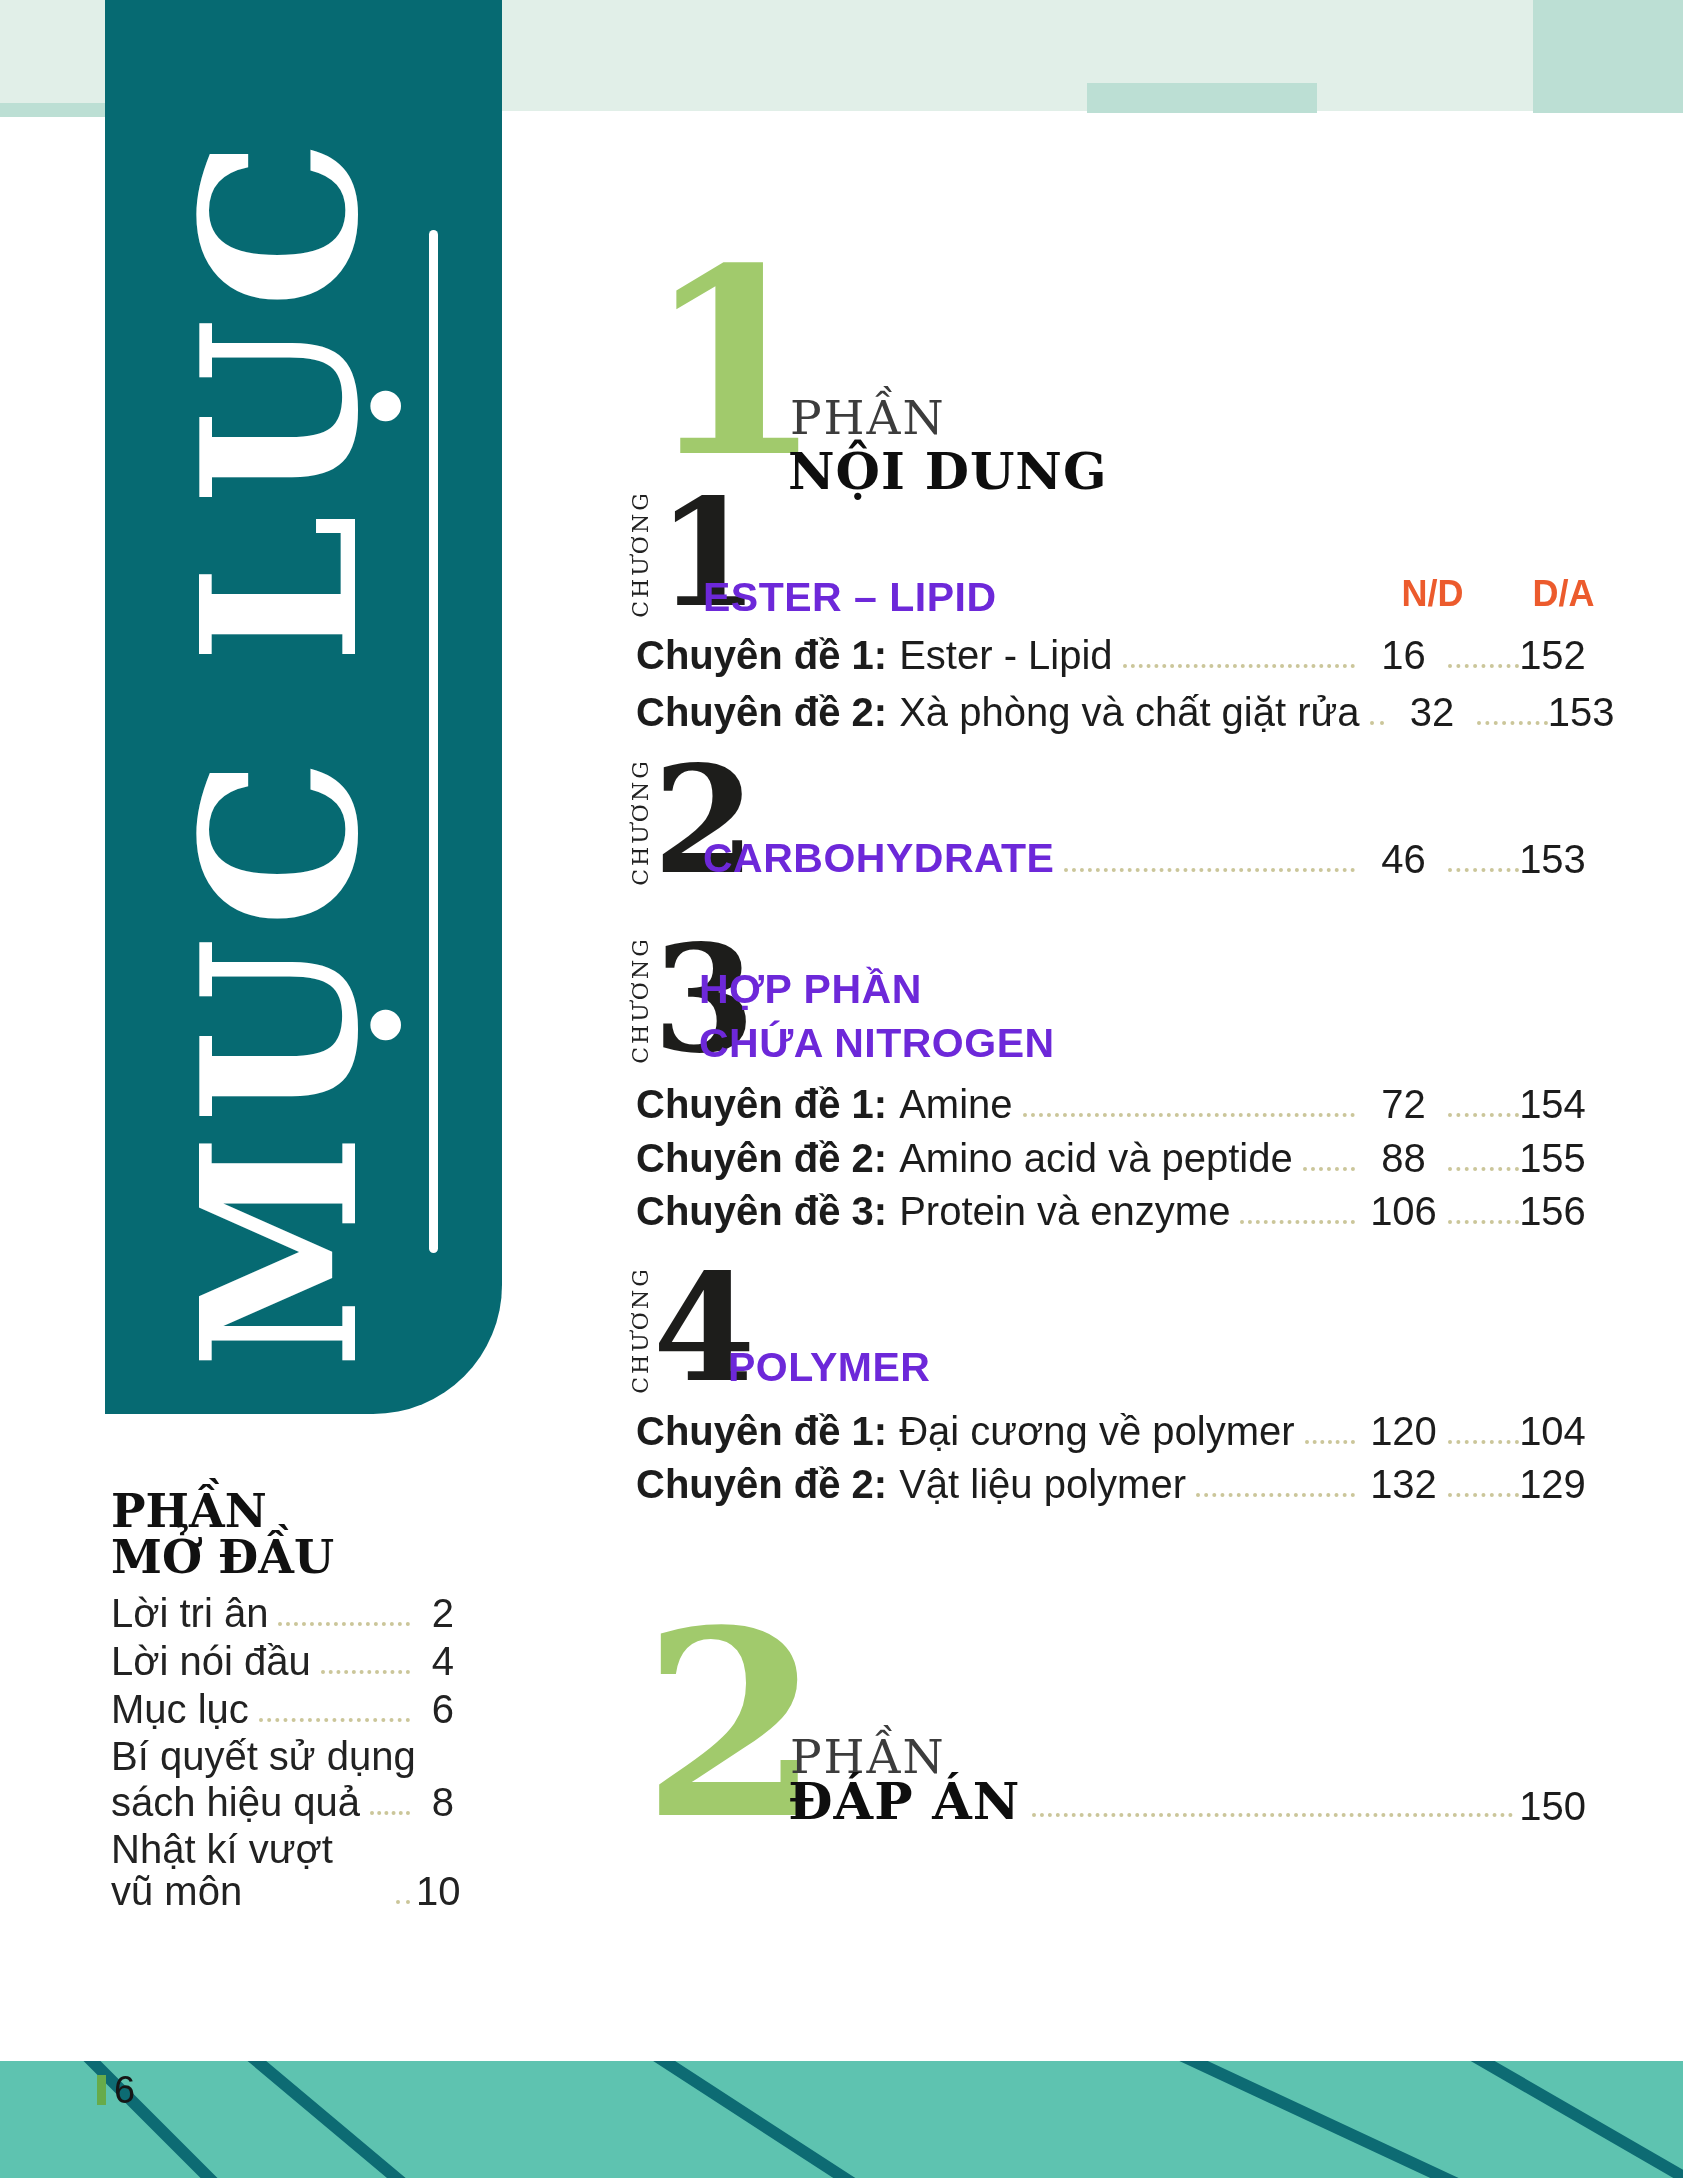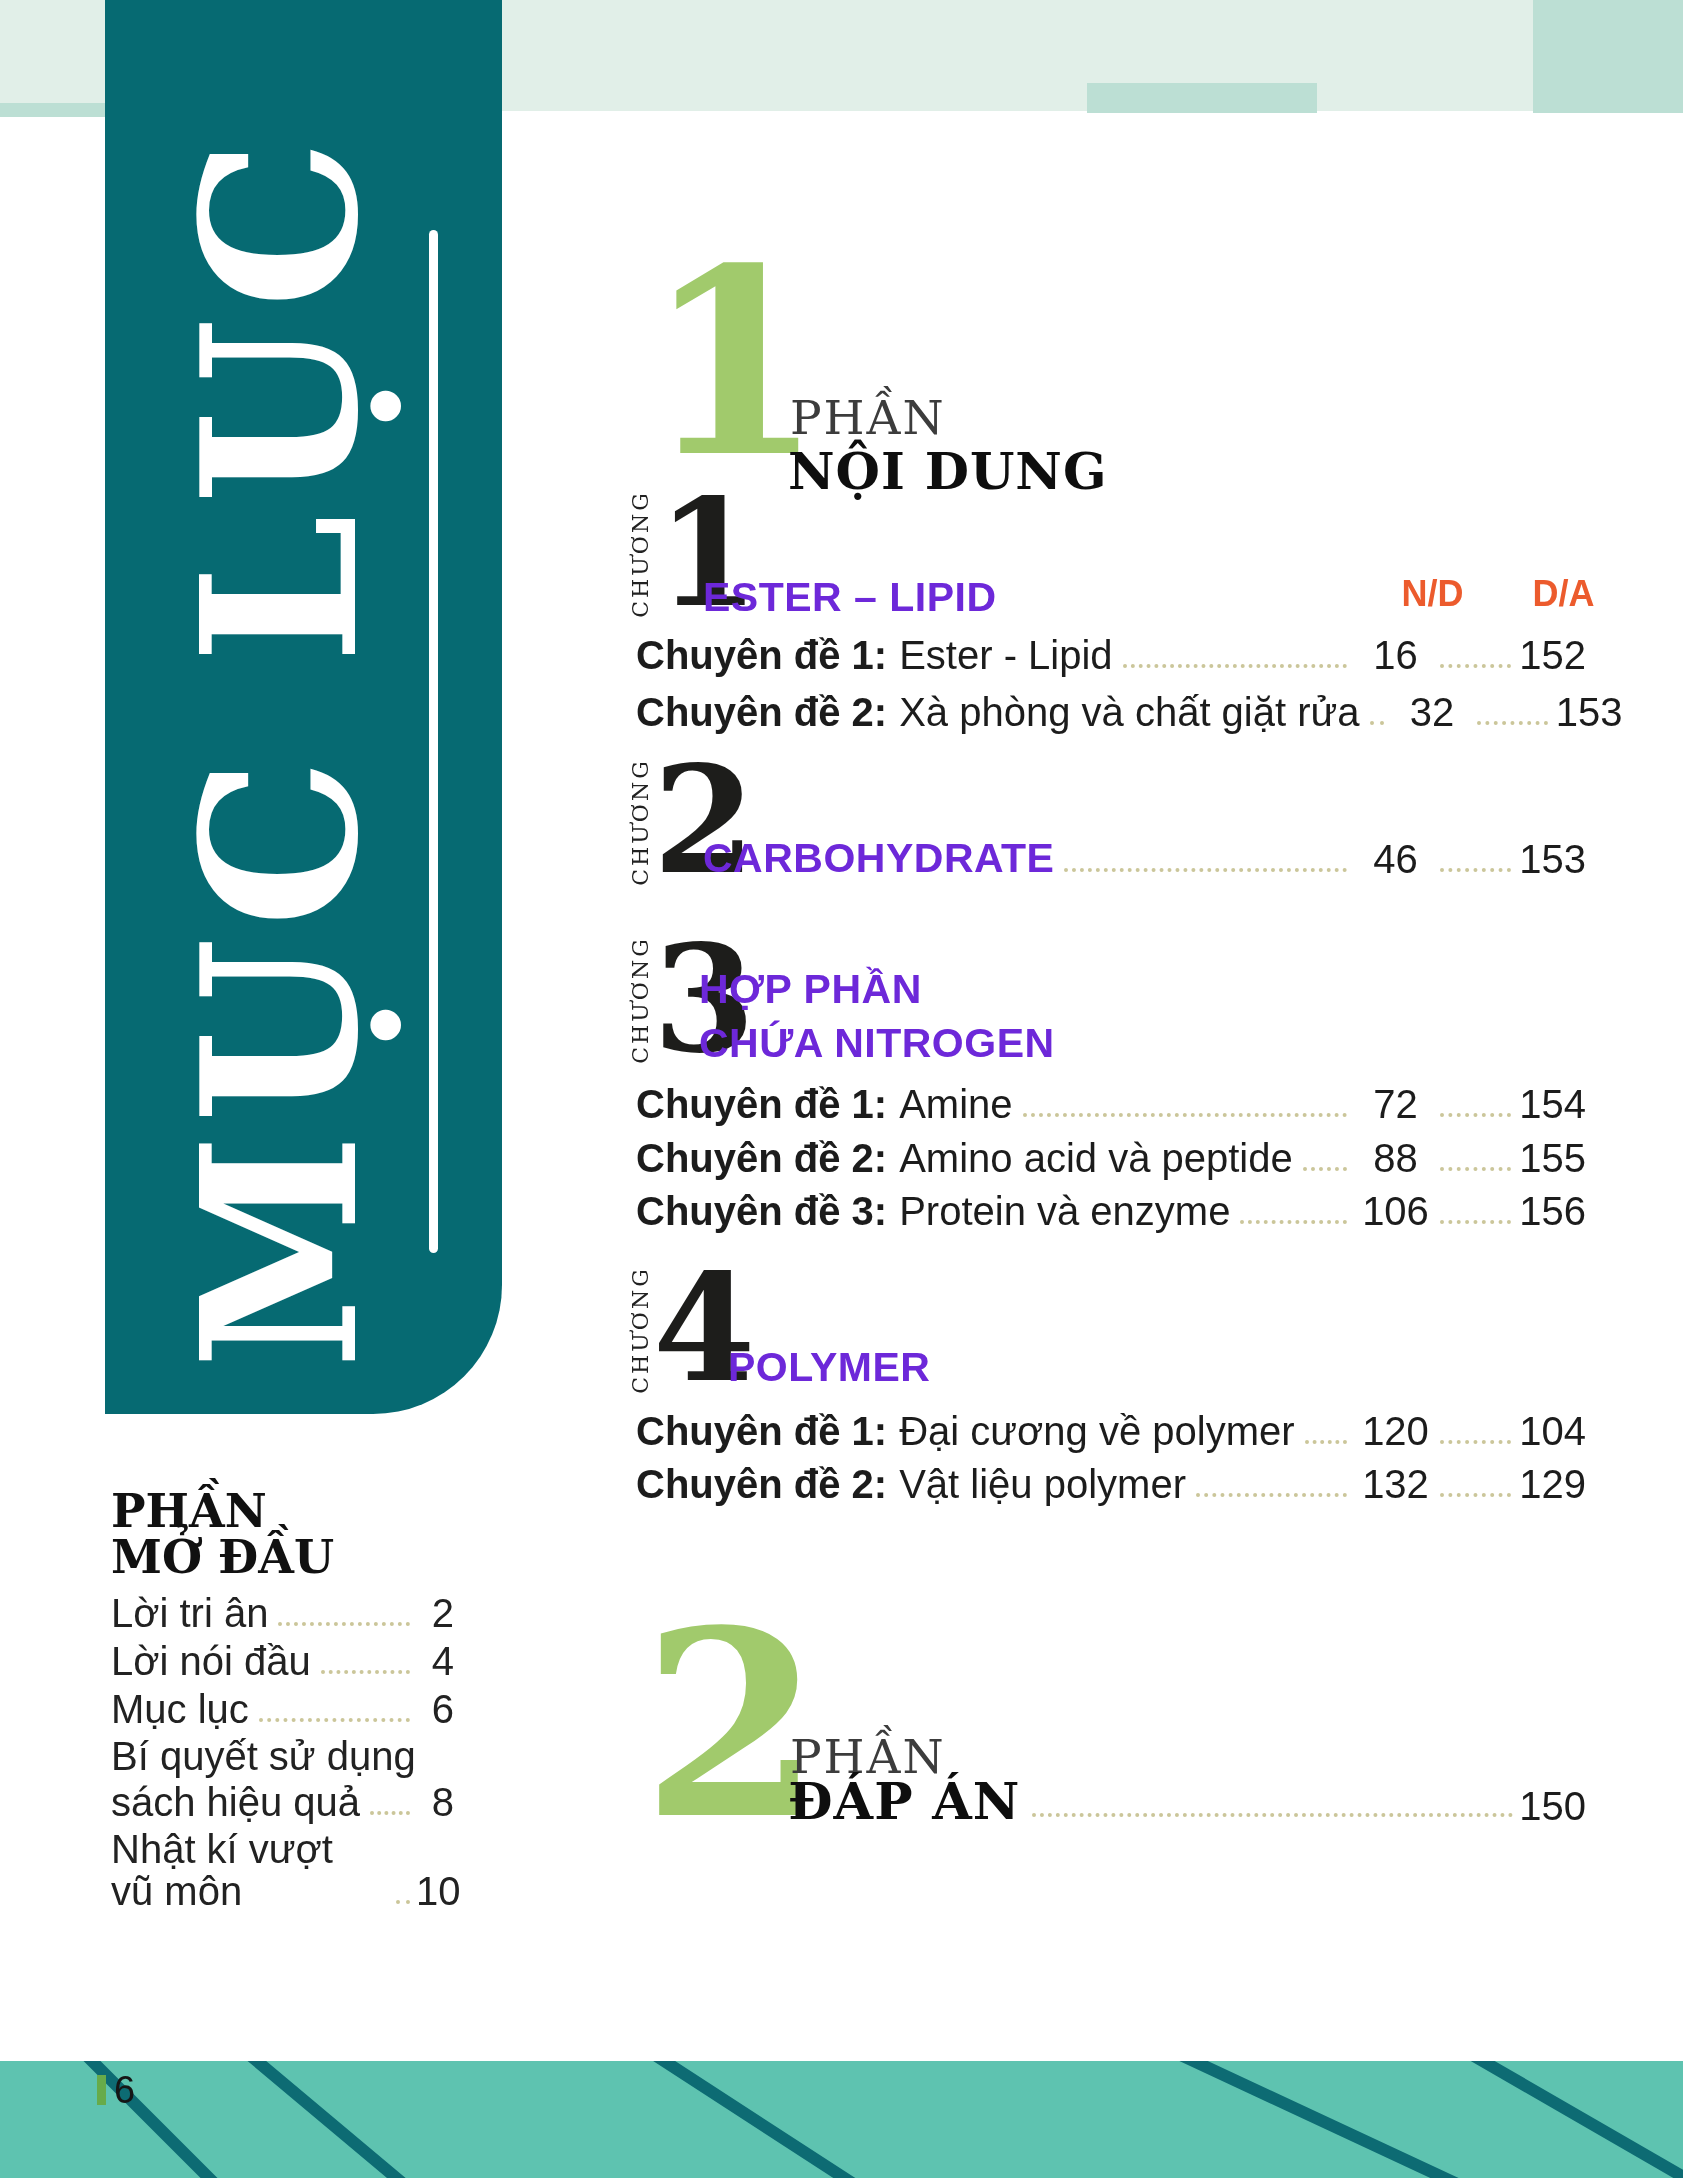--- a/index.html
+++ b/index.html
@@ -46,21 +46,21 @@
   .colhdr{font-weight:bold;font-size:36px;color:var(--orange);width:69px;text-align:center;line-height:1;}
 
   
   .row{position:absolute;left:636px;width:950px;display:flex;align-items:flex-end;
        font-size:40px;line-height:1.05;color:#1c1c1c;}
   .row .prefix{font-weight:bold;margin-right:12px;white-space:nowrap;}
   .row .rtext{white-space:nowrap;}
   .row .leader{flex:1 1 auto;border-bottom:4px dotted var(--dot);margin:0 4px 8px 10px;min-width:14px;}
   .row .nd{flex:0 0 89px;text-align:center;}
   .row .l2{flex:0 0 71px;border-bottom:4px dotted var(--dot);margin:0 0 8px 0;}
-  .row .da{flex:0 0 67px;text-align:right;margin-left:8px;}
+  .row .da{flex:0 0 67px;text-align:center;}
 
   
   .arow{position:absolute;left:788px;width:798px;display:flex;align-items:flex-end;}
   .arow .leader{flex:1 1 auto;border-bottom:4px dotted var(--dot);margin:0 6px 10px 12px;}
   .arow .apg{font-size:40px;color:#1c1c1c;line-height:1.05;}
 
   
   .footer{left:0;top:2061px;width:1683px;height:117px;background:var(--teal-footer);overflow:hidden;}
   .fline{position:absolute;width:12px;background:var(--line-dark);border-radius:2px;}
   .pagenum-bar{left:97px;top:2075px;width:9px;height:30px;background:var(--green-marker);}

